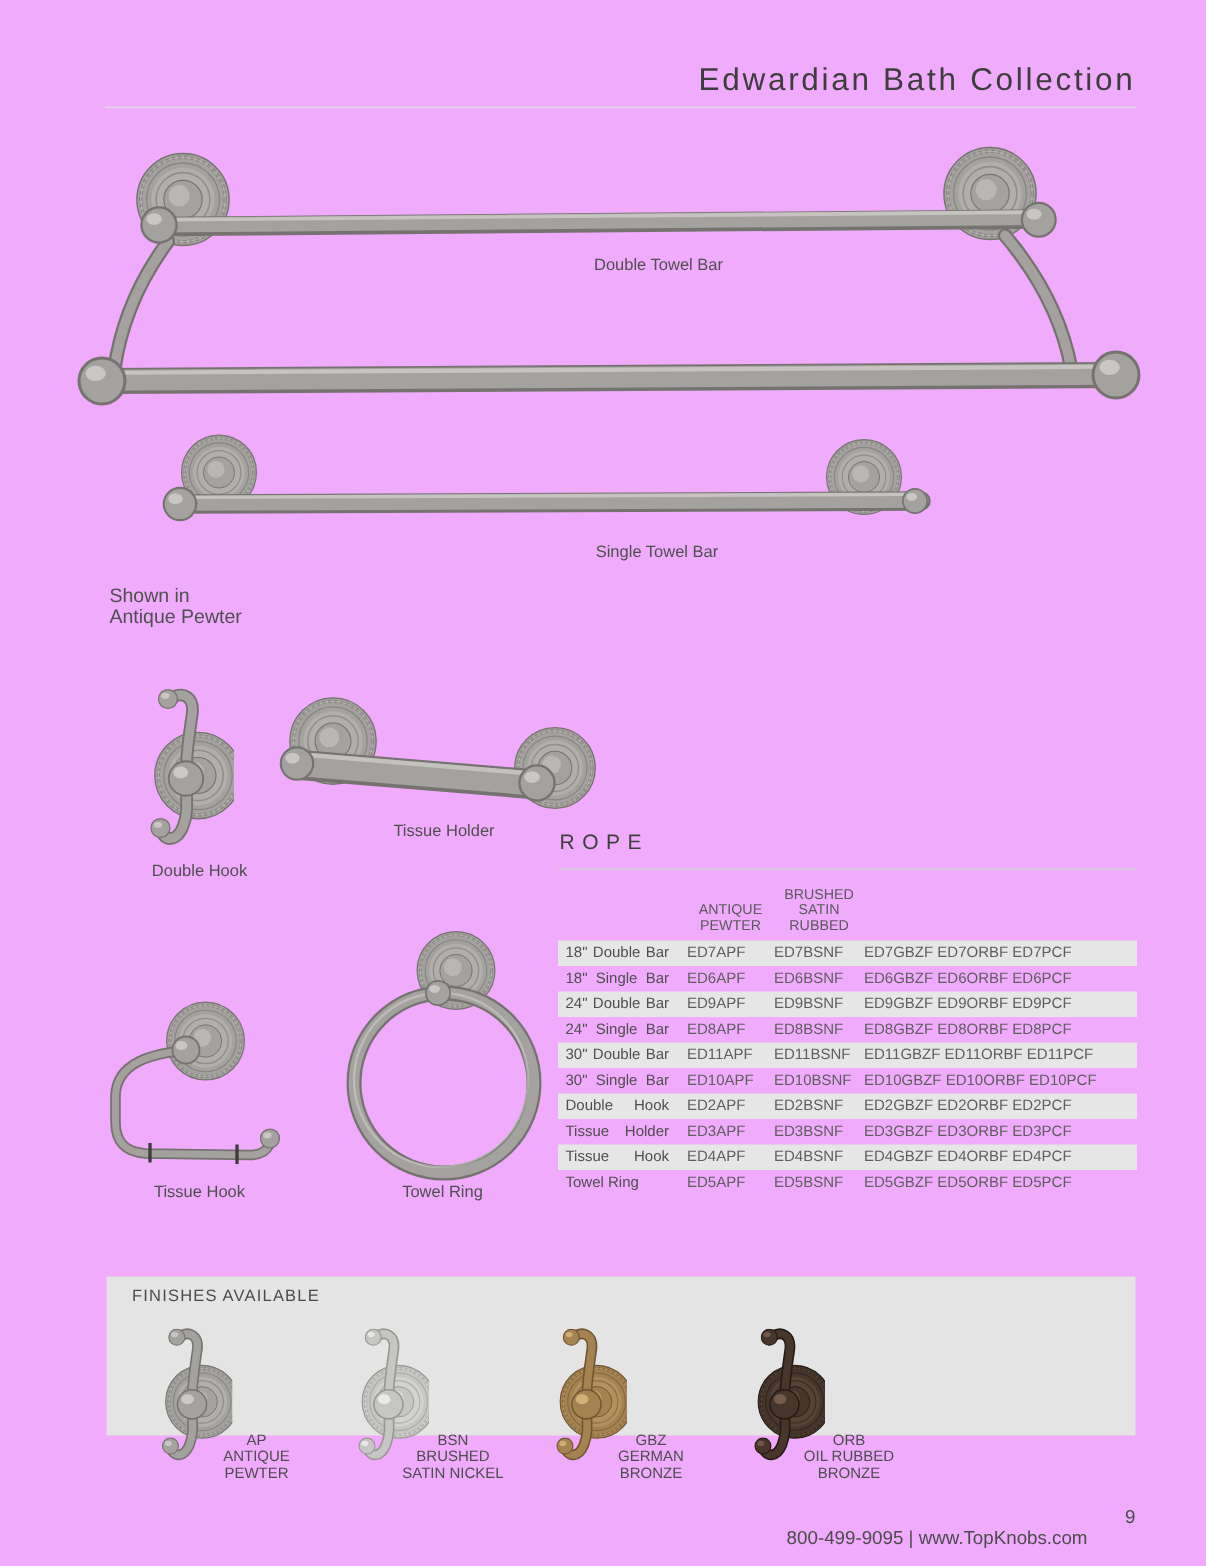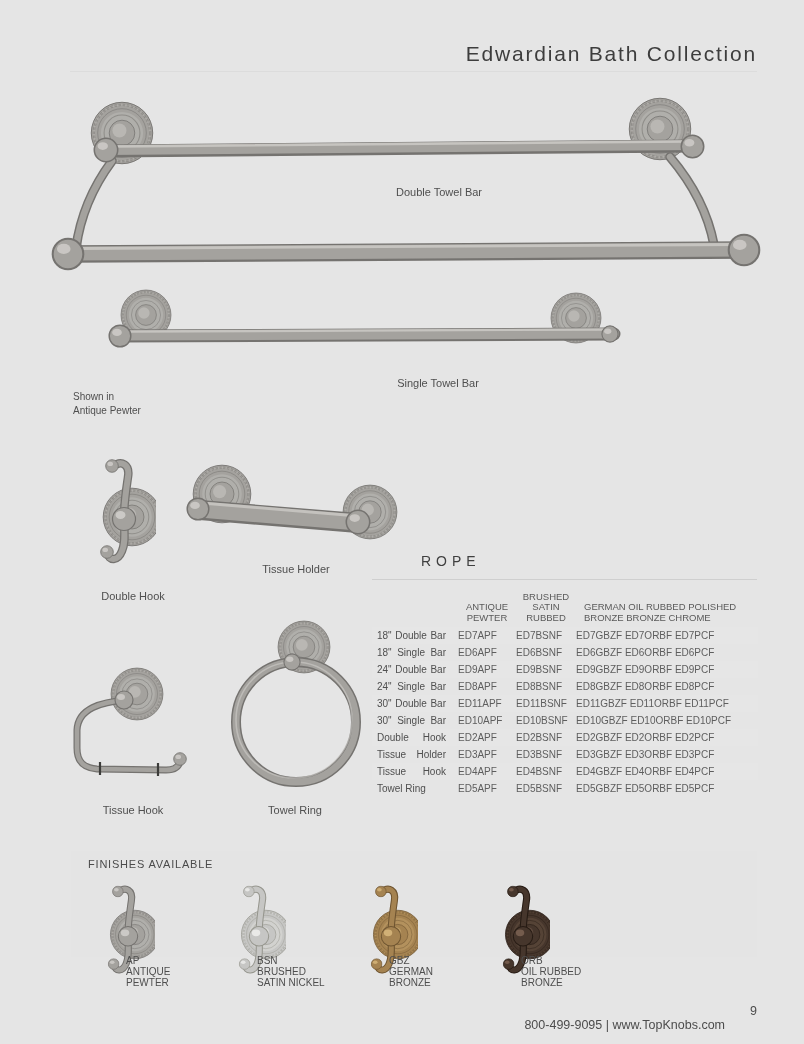--- a/index.html
+++ b/index.html
@@ -1,55 +1,55 @@
 <!DOCTYPE html>
 <html><head>
 <meta charset="utf-8">
 <style>
   html,body{margin:0;padding:0;background:#fff;}
-  .page{position:relative;width:804px;height:1044px;background:#e5e5e5;overflow:hidden;
+  .page{position:relative;width:804px;height:1044px;background:#f0abfc;overflow:hidden;
         font-family:"Liberation Sans","DejaVu Sans",sans-serif;color:#4a4a4a;}
   .abs{position:absolute;}
 
   
   .page-title{position:absolute;top:42px;right:47px;font-size:21px;font-weight:300;
               letter-spacing:1.8px;color:#3d3d3d;white-space:nowrap;}
   .rule{position:absolute;height:1px;background:#dcdcdc;}
   .rule-top{left:70px;top:71px;width:687px;}
   .rule-rope{left:372px;top:579px;width:385px;background:#cfcfcf;}
 
   
   .metal-ap {--mb:#a4a29e;--md:#757370;--ml:#d2d0cc;}
   .metal-bsn{--mb:#c6c6c4;--md:#97978f;--ml:#efefed;}
   .metal-gbz{--mb:#a58351;--md:#6f5531;--ml:#d8b87c;}
   .metal-orb{--mb:#46362c;--md:#261b14;--ml:#7d6354;}
   .metal-pc {--mb:#d4d8db;--md:#878e95;--ml:#ffffff;}
 
-  .plabel{position:absolute;font-size:11px;color:#4f4f4f;text-align:center;white-space:nowrap;margin-top:15px;}
-  .shown-in{position:absolute;left:73px;top:390px;font-size:10px;line-height:13.5px;color:#4f4f4f;}
-
-  
-  .rope-title{position:absolute;left:373px;top:553px;font-size:14px;letter-spacing:5px;color:#3f3f3f;margin-left:48px;}
+  .plabel{position:absolute;font-size:11px;color:#4f4f4f;text-align:center;white-space:nowrap;}
+  .shown-in{position:absolute;left:73px;top:390px;font-size:13px;line-height:13.5px;color:#4f4f4f;}
+
+  
+  .rope-title{position:absolute;left:373px;top:553px;font-size:14px;letter-spacing:5px;color:#3f3f3f;}
   .rope-table{position:absolute;left:372px;top:583px;width:386px;font-size:10px;}
   .thead{display:grid;grid-template-columns:86px 58px 60px 182px;height:42px;margin-bottom:2px;
          font-size:9.5px;line-height:10.5px;color:#5a5a5a;}
   .thead .hc{display:flex;flex-direction:column;justify-content:flex-end;align-items:center;text-align:center;padding-bottom:2px;}
   .thead .hc.comb{align-items:flex-start;text-align:left;padding-left:8px;}
   .trows .trow{display:grid;grid-template-columns:86px 58px 60px 182px;height:17px;align-items:center;}
   .trows .trow:nth-child(odd){background:#e6e6e6;}
   .trow .item{padding-left:5px;padding-right:12px;color:#4f4f4f;text-align:justify;text-align-last:justify;white-space:nowrap;overflow:hidden;}
   .trow:last-child .item{text-align-last:left;}
   .trow .code{color:#5e5e5e;white-space:nowrap;}
 
   
   .finishes{position:absolute;left:71px;top:851px;width:686px;height:106px;background:#e4e4e4;}
   .fin-title{position:absolute;left:17px;top:7px;font-size:11px;letter-spacing:.8px;color:#4b4b4b;}
   .fin-item{position:absolute;top:27px;width:130px;height:112px;}
   .fin-item svg{position:absolute;left:5px;top:0;}
-  .fin-label{position:absolute;left:30px;bottom:2px;width:90px;text-align:left;
+  .fin-label{position:absolute;left:30px;bottom:2px;width:90px;text-align:center;
              font-size:10px;line-height:11px;color:#4e4e4e;}
 
   
   .footer-contact{position:absolute;top:1018px;right:79px;font-size:12.5px;color:#4c4c4c;}
   .page-number{position:absolute;top:1004px;left:750px;font-size:12.5px;color:#4c4c4c;}
 
   svg{display:block;}
 </style>
 </head>
 <body>
@@ -166,24 +166,20 @@
       <div class="hc"></div>
       <div class="hc">
         <span>ANTIQUE</span>
         <span>PEWTER</span>
       </div>
       <div class="hc">
         <span>BRUSHED</span>
         <span>SATIN</span>
         <span>RUBBED</span>
       </div>
-      <div class="hc comb">
-        <span>GERMAN OIL RUBBED POLISHED</span>
-        <span>BRONZE BRONZE CHROME</span>
-      </div>
     </div>
     <div class="trows">
       <div class="trow">
         <div class="item">18" Double Bar</div>
         <div class="code">ED7APF</div>
         <div class="code">ED7BSNF</div>
         <div class="code">ED7GBZF ED7ORBF ED7PCF</div>
       </div>
       <div class="trow">
         <div class="item">18" Single Bar</div>

